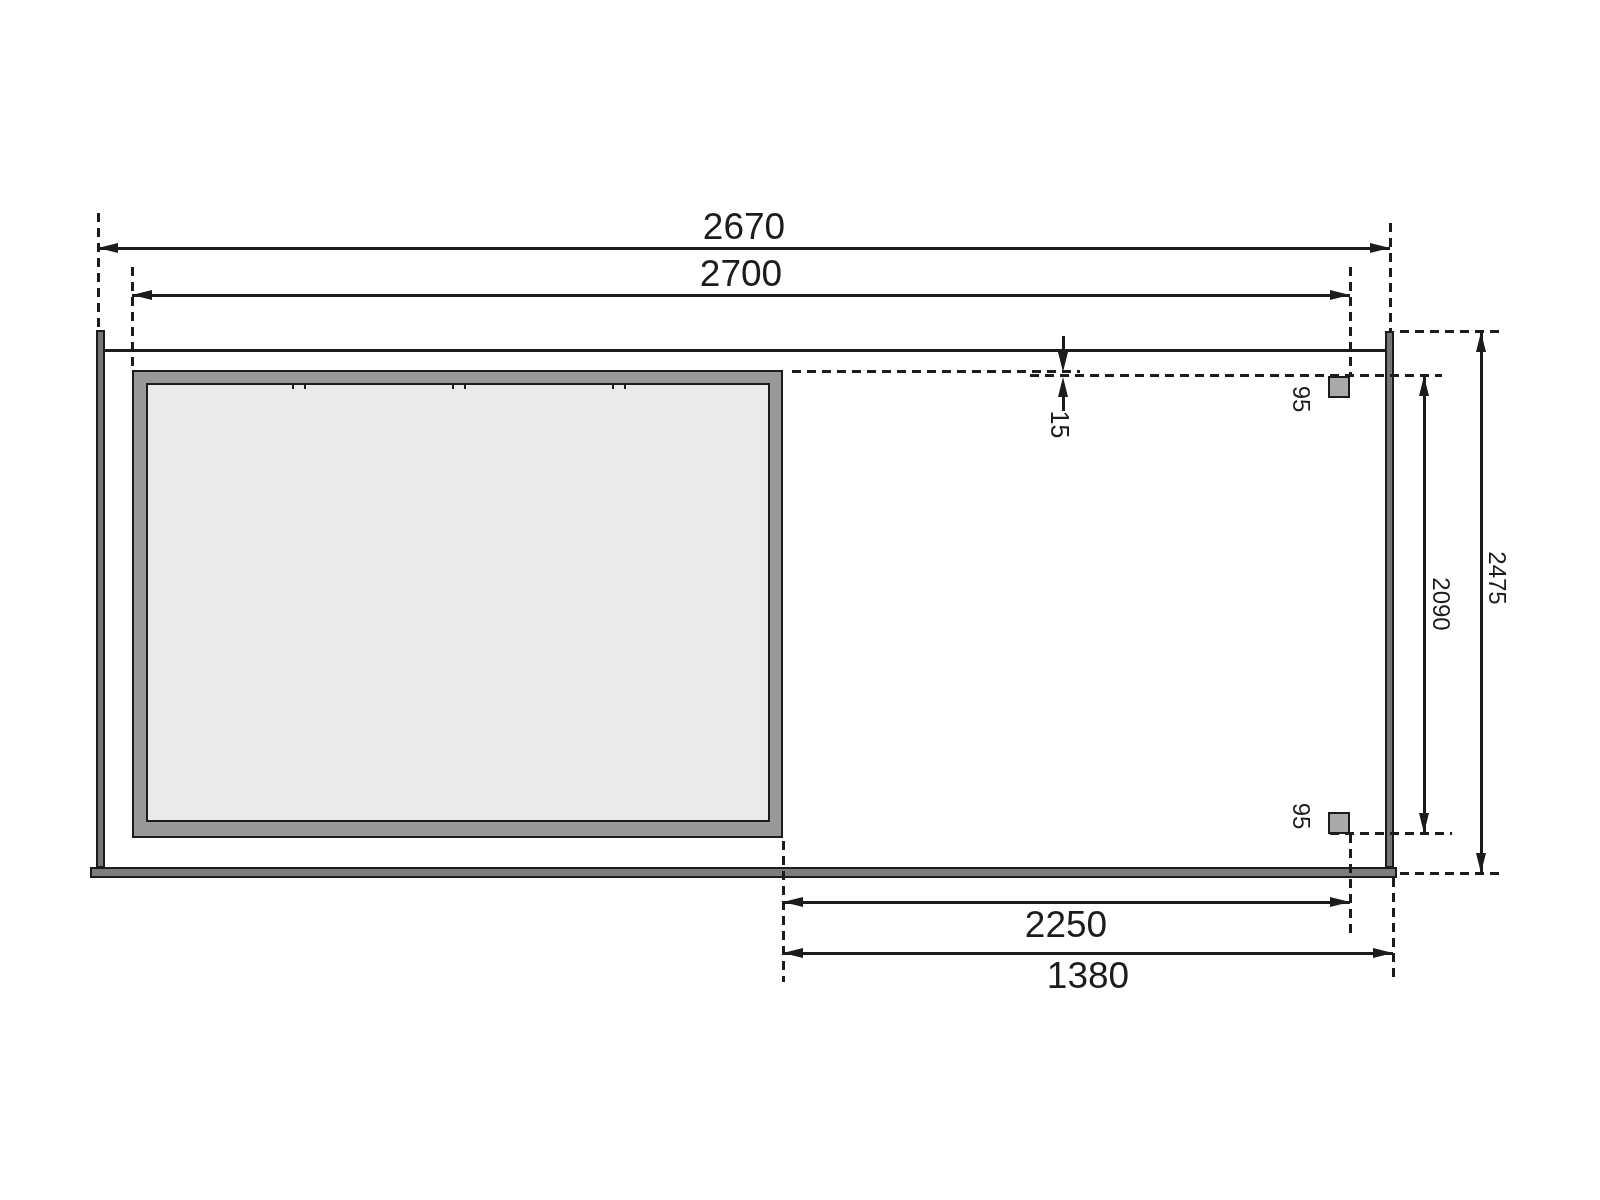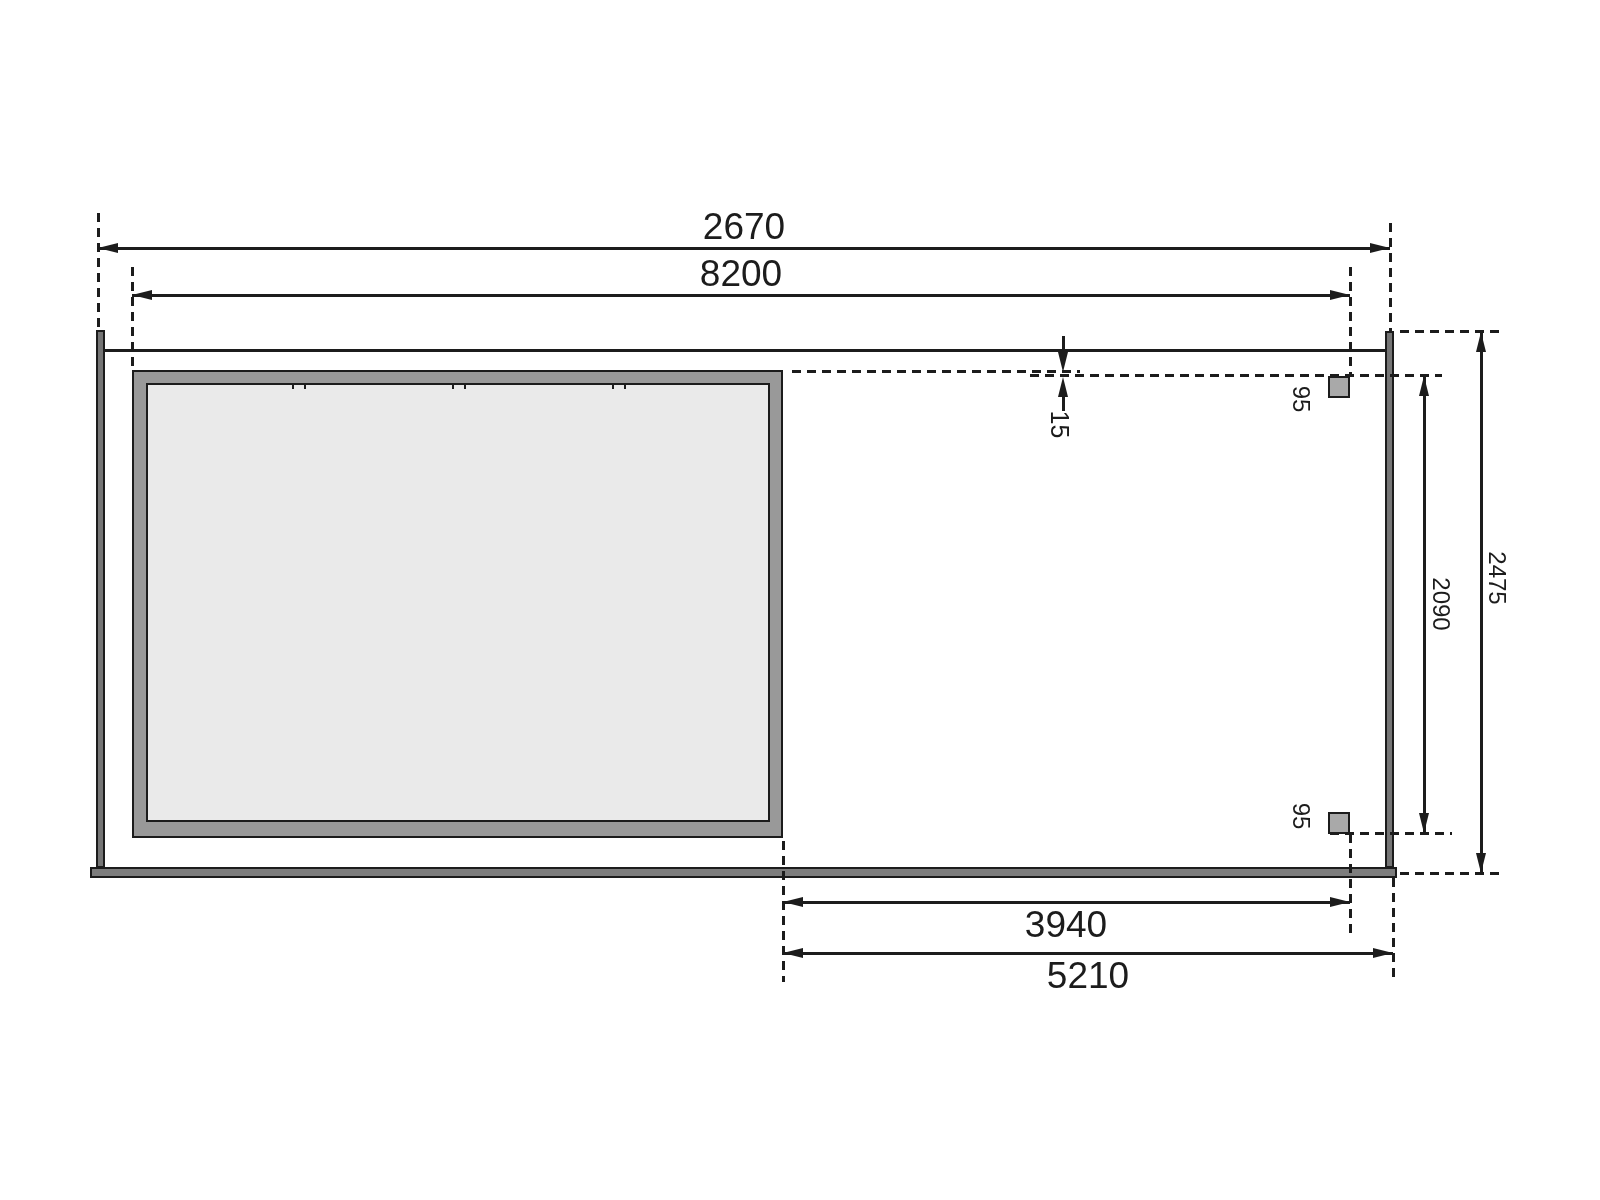--- a/index.html
+++ b/index.html
@@ -80,31 +80,31 @@
   <div class="abs dashh" style="left:1400px;top:872px;width:103px;"></div>
 
   <div class="abs dimh" style="left:98px;top:247px;width:1292px;"></div>
   <div class="abs ah ah-left" style="left:98px;top:243px;"></div>
   <div class="abs ah ah-right" style="left:1370px;top:243px;"></div>
   <div class="abs lbl" style="left:664px;top:208px;width:160px;">2670</div>
 
   <div class="abs dimh" style="left:132px;top:294px;width:1218px;"></div>
   <div class="abs ah ah-left" style="left:132px;top:290px;"></div>
   <div class="abs ah ah-right" style="left:1330px;top:290px;"></div>
-  <div class="abs lbl" style="left:661px;top:255px;width:160px;">8200</div>
+  <div class="abs lbl" style="left:661px;top:255px;width:160px;">2700</div>
 
   <div class="abs dimh" style="left:783px;top:901px;width:567px;"></div>
   <div class="abs ah ah-left" style="left:783px;top:897px;"></div>
   <div class="abs ah ah-right" style="left:1330px;top:897px;"></div>
-  <div class="abs lbl" style="left:986px;top:906px;width:160px;">3940</div>
+  <div class="abs lbl" style="left:986px;top:906px;width:160px;">2250</div>
 
   <div class="abs dimh" style="left:783px;top:952px;width:610px;"></div>
   <div class="abs ah ah-left" style="left:783px;top:948px;"></div>
   <div class="abs ah ah-right" style="left:1373px;top:948px;"></div>
-  <div class="abs lbl" style="left:1008px;top:957px;width:160px;">5210</div>
+  <div class="abs lbl" style="left:1008px;top:957px;width:160px;">1380</div>
 
   <div class="abs dimv" style="left:1480px;top:332px;height:541px;"></div>
   <div class="abs ah ah-up" style="left:1476px;top:332px;"></div>
   <div class="abs ah ah-down" style="left:1476px;top:853px;"></div>
   <div class="abs lbl-v" style="left:1437px;top:566px;width:120px;height:24px;">2475</div>
 
   <div class="abs dimv" style="left:1423px;top:376px;height:457px;"></div>
   <div class="abs ah ah-up" style="left:1419px;top:376px;"></div>
   <div class="abs ah ah-down" style="left:1419px;top:813px;"></div>
   <div class="abs lbl-v" style="left:1381px;top:592px;width:120px;height:24px;">2090</div>

